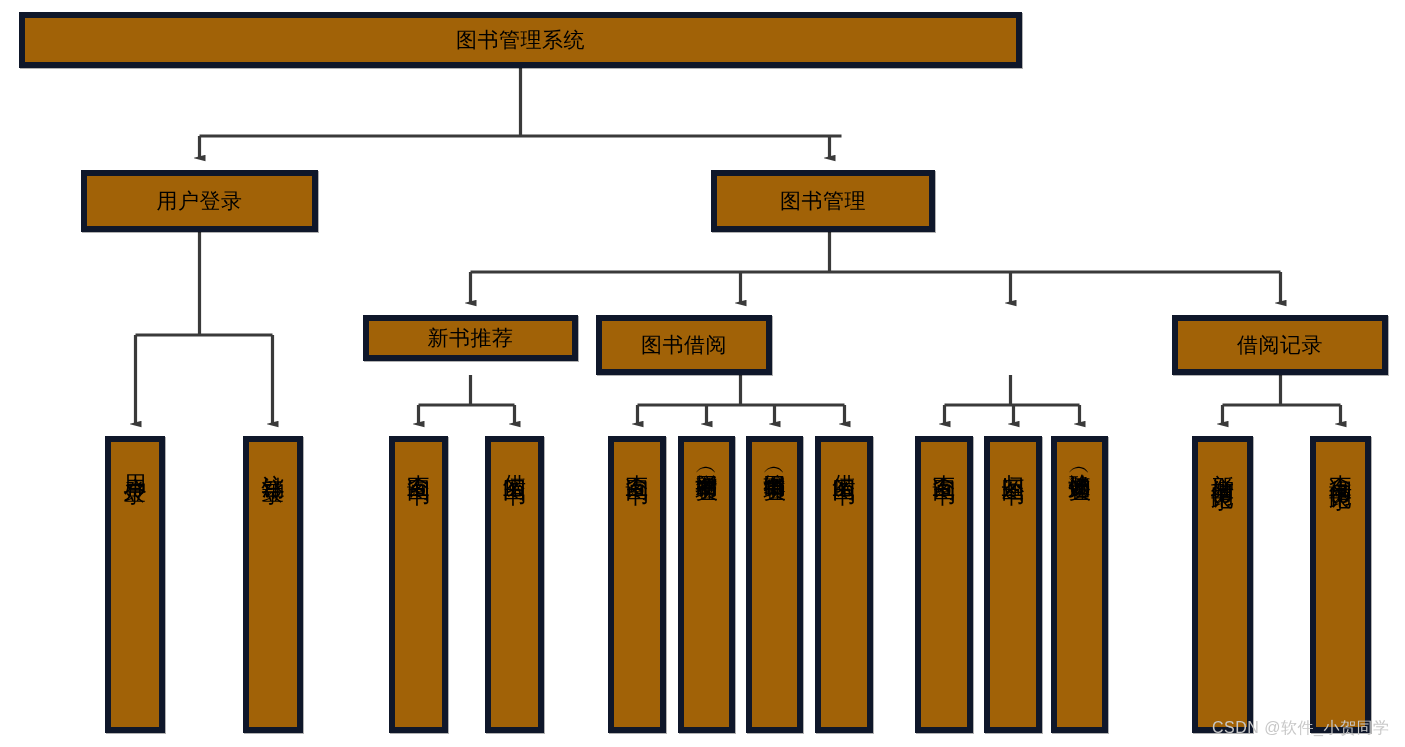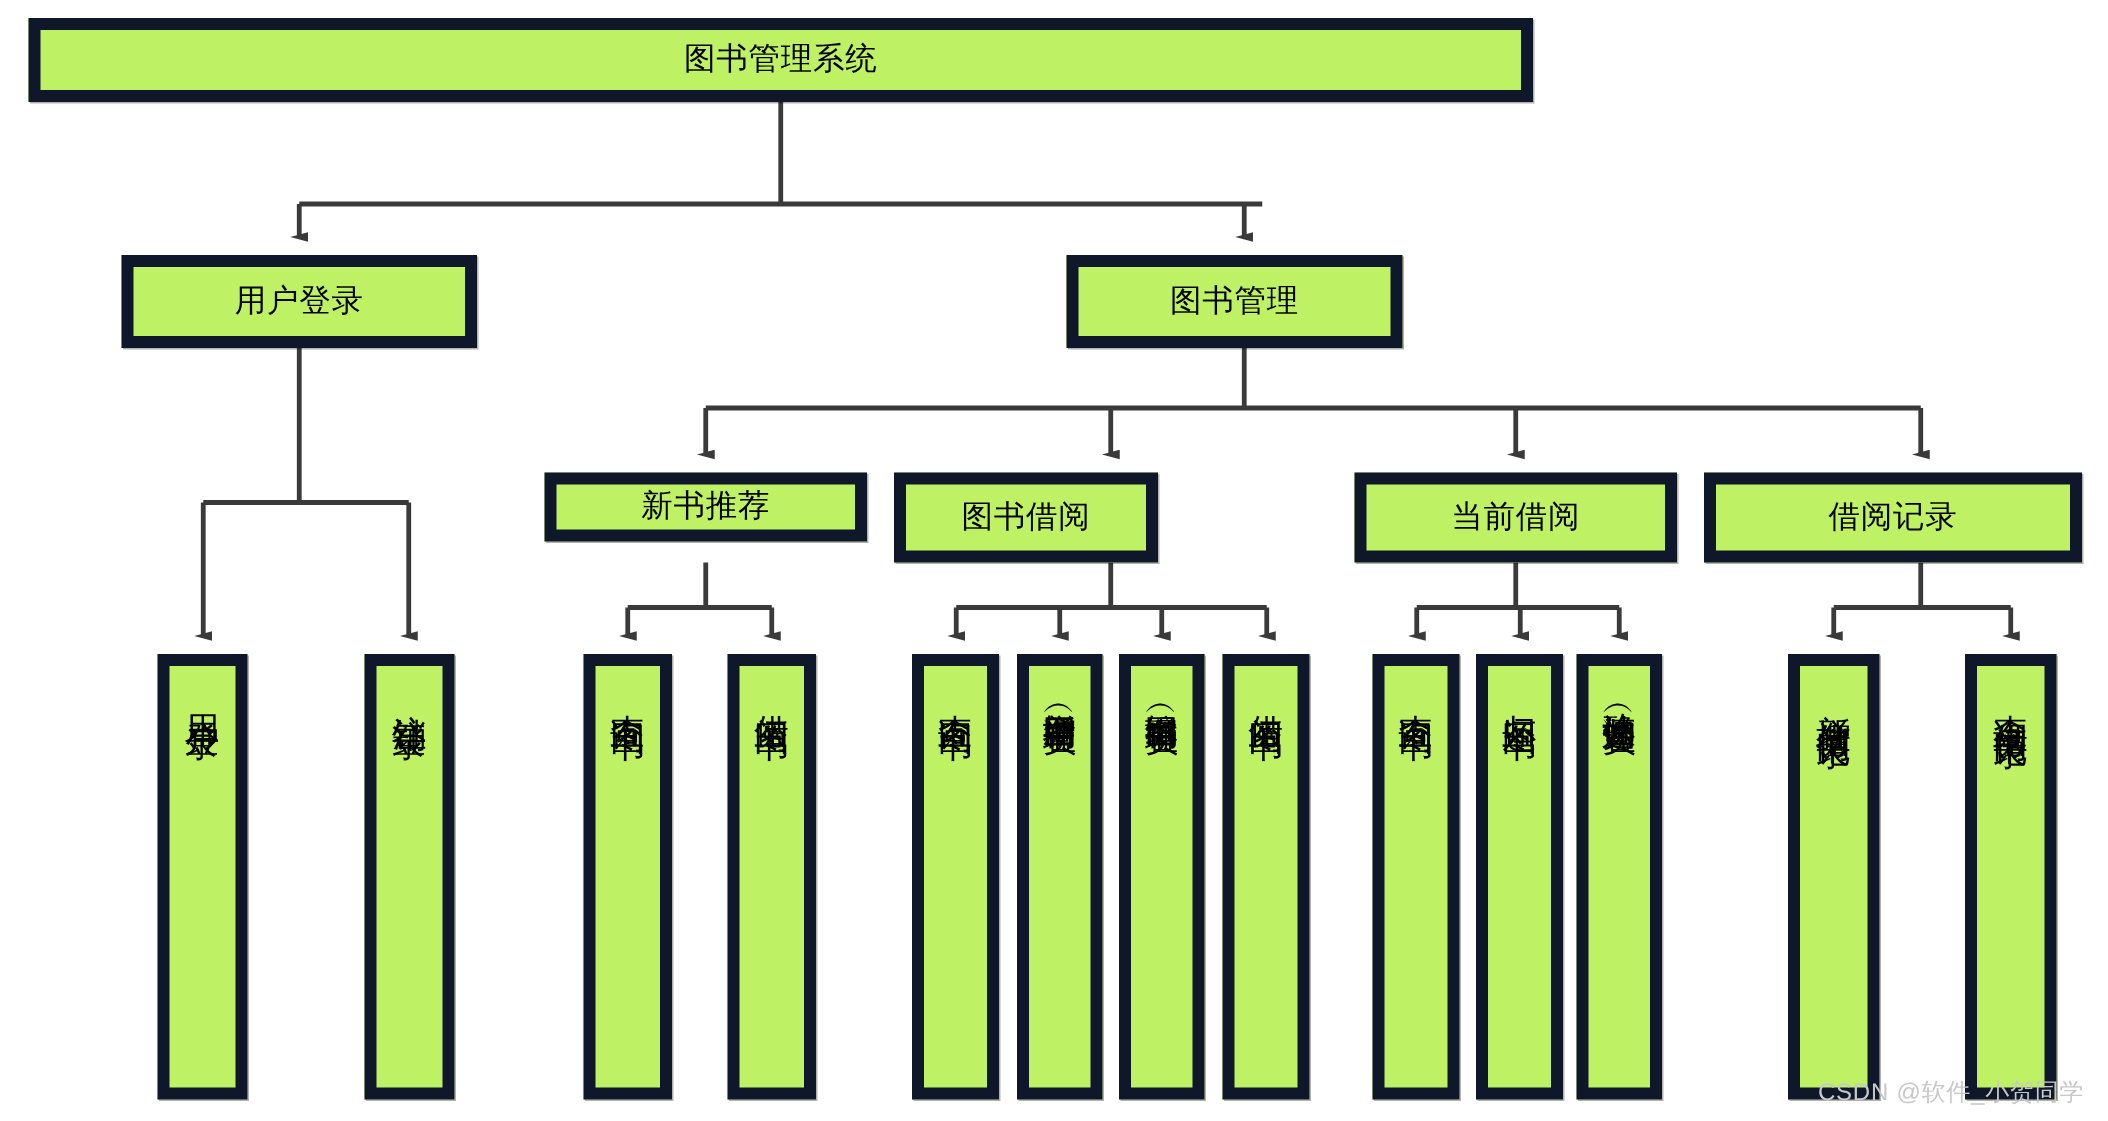--- a/index.html
+++ b/index.html
@@ -21,22 +21,22 @@
     position: absolute;
     left: 0;
     top: 0;
     width: 1405px;
     height: 747px;
     pointer-events: none;
   }
   .node {
     position: absolute;
     box-sizing: border-box;
-    background: #bef264;
-    border: 8px solid #0f172a;
+    background: #a16207;
+    border: 6px solid #0f172a;
     display: flex;
     align-items: center;
     justify-content: center;
     color: #000000;
     box-shadow: 1px 1px 0 rgba(0,0,0,0.30);
   }
   .node-label {
     display: block;
     text-align: center;
     letter-spacing: 0.5px;
@@ -136,24 +136,21 @@
   <div class="node horiz" id="n-l2-1" style="left: 711px; top: 170px; width: 224px; height: 62px;">
     <span class="node-label">图书管理</span>
   </div>
 
   <div class="node horiz" id="n-l3-0" style="left: 363px; top: 315px; width: 215px; height: 46px;">
     <span class="node-label">新书推荐</span>
   </div>
   <div class="node horiz" id="n-l3-1" style="left: 596px; top: 315px; width: 176px; height: 60px;">
     <span class="node-label">图书借阅</span>
   </div>
-  <div class="node horiz" id="n-l3-2" style="left: 903px; top: 315px; width: 215px; height: 60px;">
-    <span class="node-label">当前借阅</span>
-  </div>
-  <div class="node horiz" id="n-l3-3" style="left: 1136px; top: 315px; width: 252px; height: 60px;">
+  <div class="node horiz" id="n-l3-3" style="left: 1172px; top: 315px; width: 216px; height: 60px;">
     <span class="node-label">借阅记录</span>
   </div>
 
   <div class="node vert" id="n-leaf-0" style="left: 105px; top: 436px; width: 60px; height: 297px;">
     <span class="node-label">用户登录</span>
   </div>
   <div class="node vert" id="n-leaf-1" style="left: 243px; top: 436px; width: 60px; height: 297px;">
     <span class="node-label">注销登录</span>
   </div>
   <div class="node vert" id="n-leaf-2" style="left: 389px; top: 436px; width: 59px; height: 297px;">

